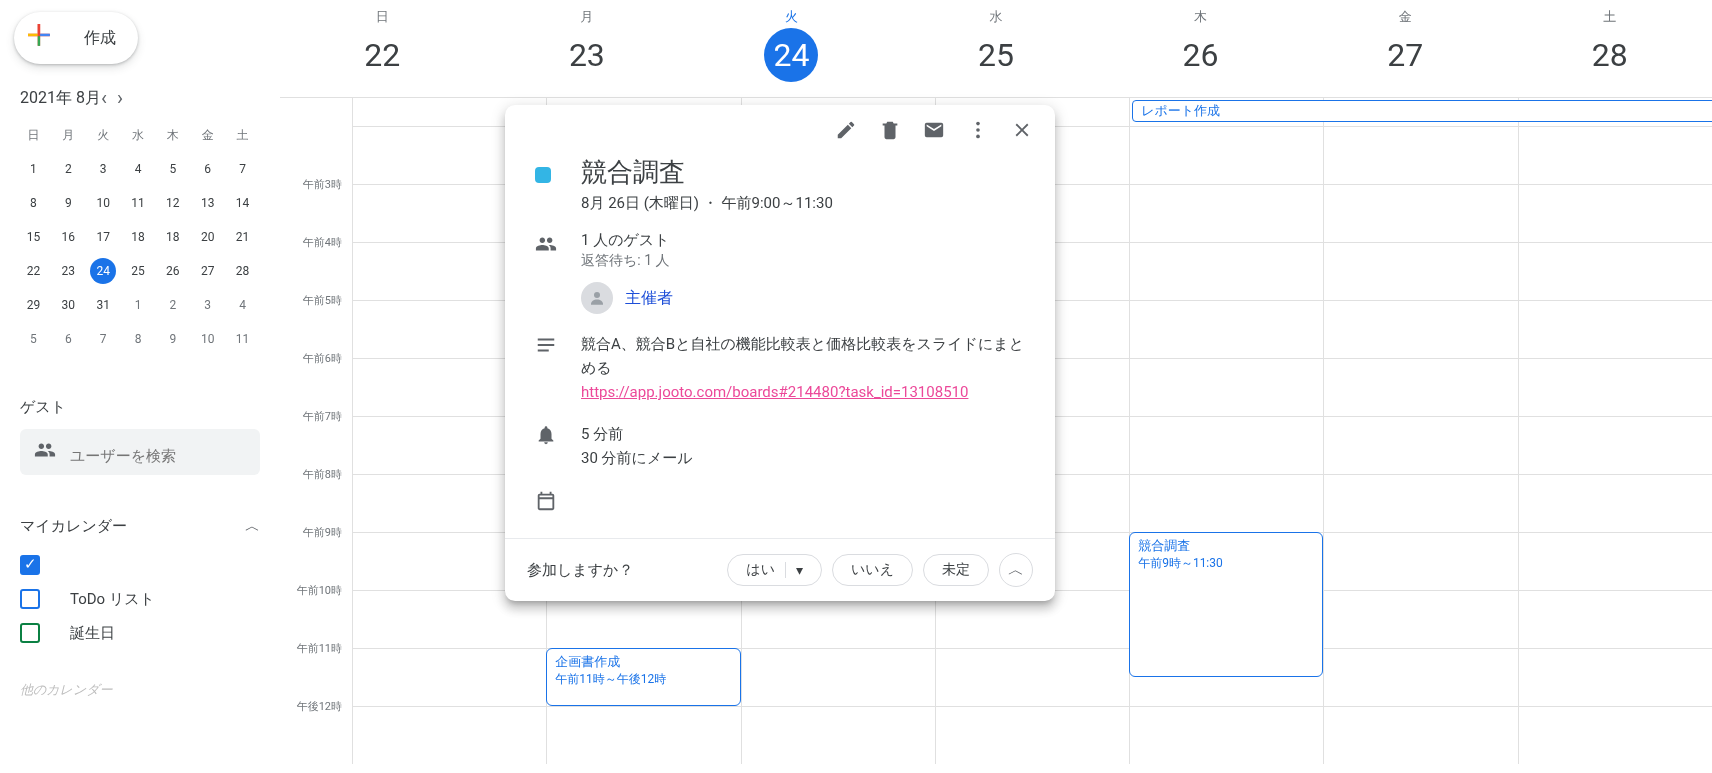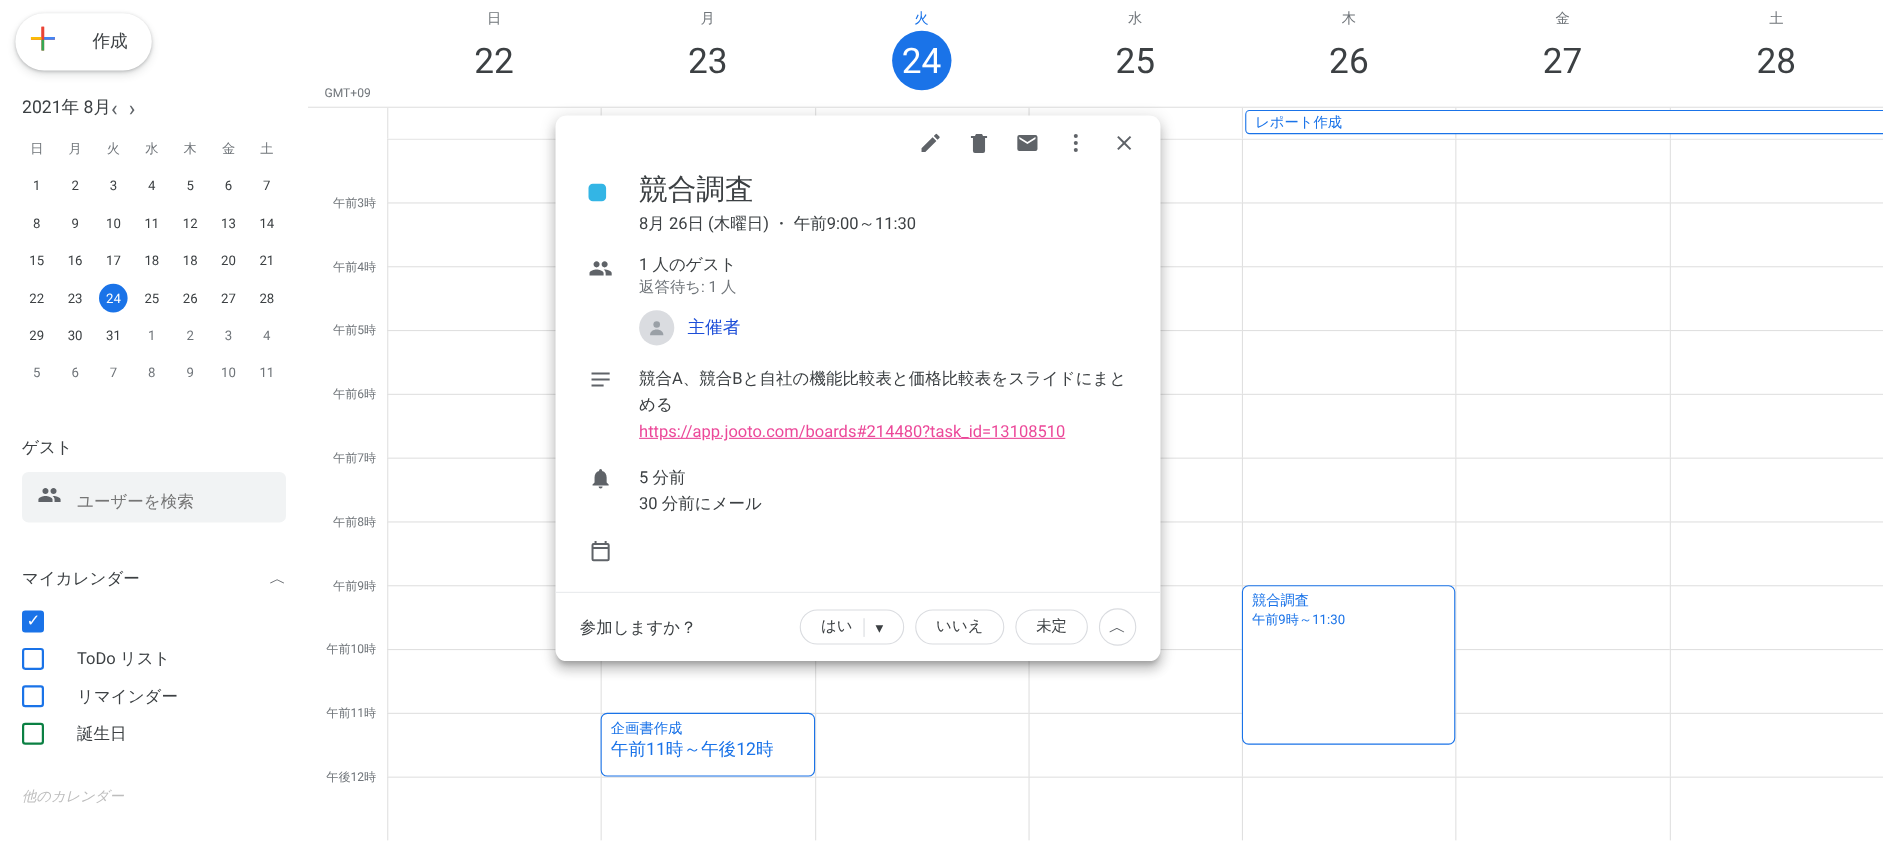--- a/index.html
+++ b/index.html
@@ -283,40 +283,35 @@
     <div id="cal-list">
         <div class="cal-item">
           <span class="cbox checked" style="border-color: rgb(26, 115, 232); background: rgb(26, 115, 232);"></span>
           <span></span>
         </div>
         <div class="cal-item">
           <span class="cbox" style="border-color: rgb(26, 115, 232);"></span>
           <span>ToDo リスト</span>
         </div>
         <div class="cal-item">
-          <span class="cbox" style="border-color: rgb(26, 115, 232);"></span>
-          <span>リマインダー</span>
-        </div>
-        <div class="cal-item">
           <span class="cbox" style="border-color: rgb(11, 128, 67);"></span>
           <span>誕生日</span>
         </div>
       </div>
   </div>
 
   <div class="section" style="margin-top:31px;font-style:italic;">
     <div class="section-title">
       <span style="color:#bdbdbd; font-size:13px;">他のカレンダー</span>
     </div>
   </div>
 </div>
 
 <div class="main">
   <div class="day-header">
-    <div class="tz-col">GMT+09</div>
     <div id="day-headers" style="flex:1; display:flex;">
         <div class="day-col-h"><div class="dow">日</div><div class="dnum">22</div></div>
         <div class="day-col-h"><div class="dow">月</div><div class="dnum">23</div></div>
         <div class="day-col-h today"><div class="dow">火</div><div class="dnum">24</div></div>
         <div class="day-col-h"><div class="dow">水</div><div class="dnum">25</div></div>
         <div class="day-col-h"><div class="dow">木</div><div class="dnum">26</div></div>
         <div class="day-col-h"><div class="dow">金</div><div class="dnum">27</div></div>
         <div class="day-col-h"><div class="dow">土</div><div class="dnum">28</div></div>
       </div>
   </div>
@@ -471,21 +466,21 @@
           </div>
         </div>
       </div>
     <div class="grid-events" id="grid-events">
         <div class="evt" style="left: 57.1429%; width: 14.2857%; top: 406px; height: 145px;">
           <div style="font-weight:500">競合調査</div>
           <div style="font-size:12px">午前9時～11:30</div>
         </div>
         <div class="evt" style="left: 14.2857%; width: 14.2857%; top: 522px; height: 58px;">
           <div style="font-weight:500">企画書作成</div>
-          <div style="font-size:16px">午前11時～午後12時</div>
+          <div style="font-size:12px">午前11時～午後12時</div>
         </div>
       </div>
   </div>
 </div>
 
 <div class="popover">
   <div class="pop-actions">
     <span><svg class="icon-svg" viewBox="0 0 24 24">
           <path d="M3 17.25V21h3.75l11-11-3.75-3.75-11 11zM20.71 7.04a1 1 0 000-1.41l-2.34-2.34a1 1 0 00-1.41 0L15.13 5.12l3.75 3.75 1.83-1.83z"></path>
         </svg></span>

